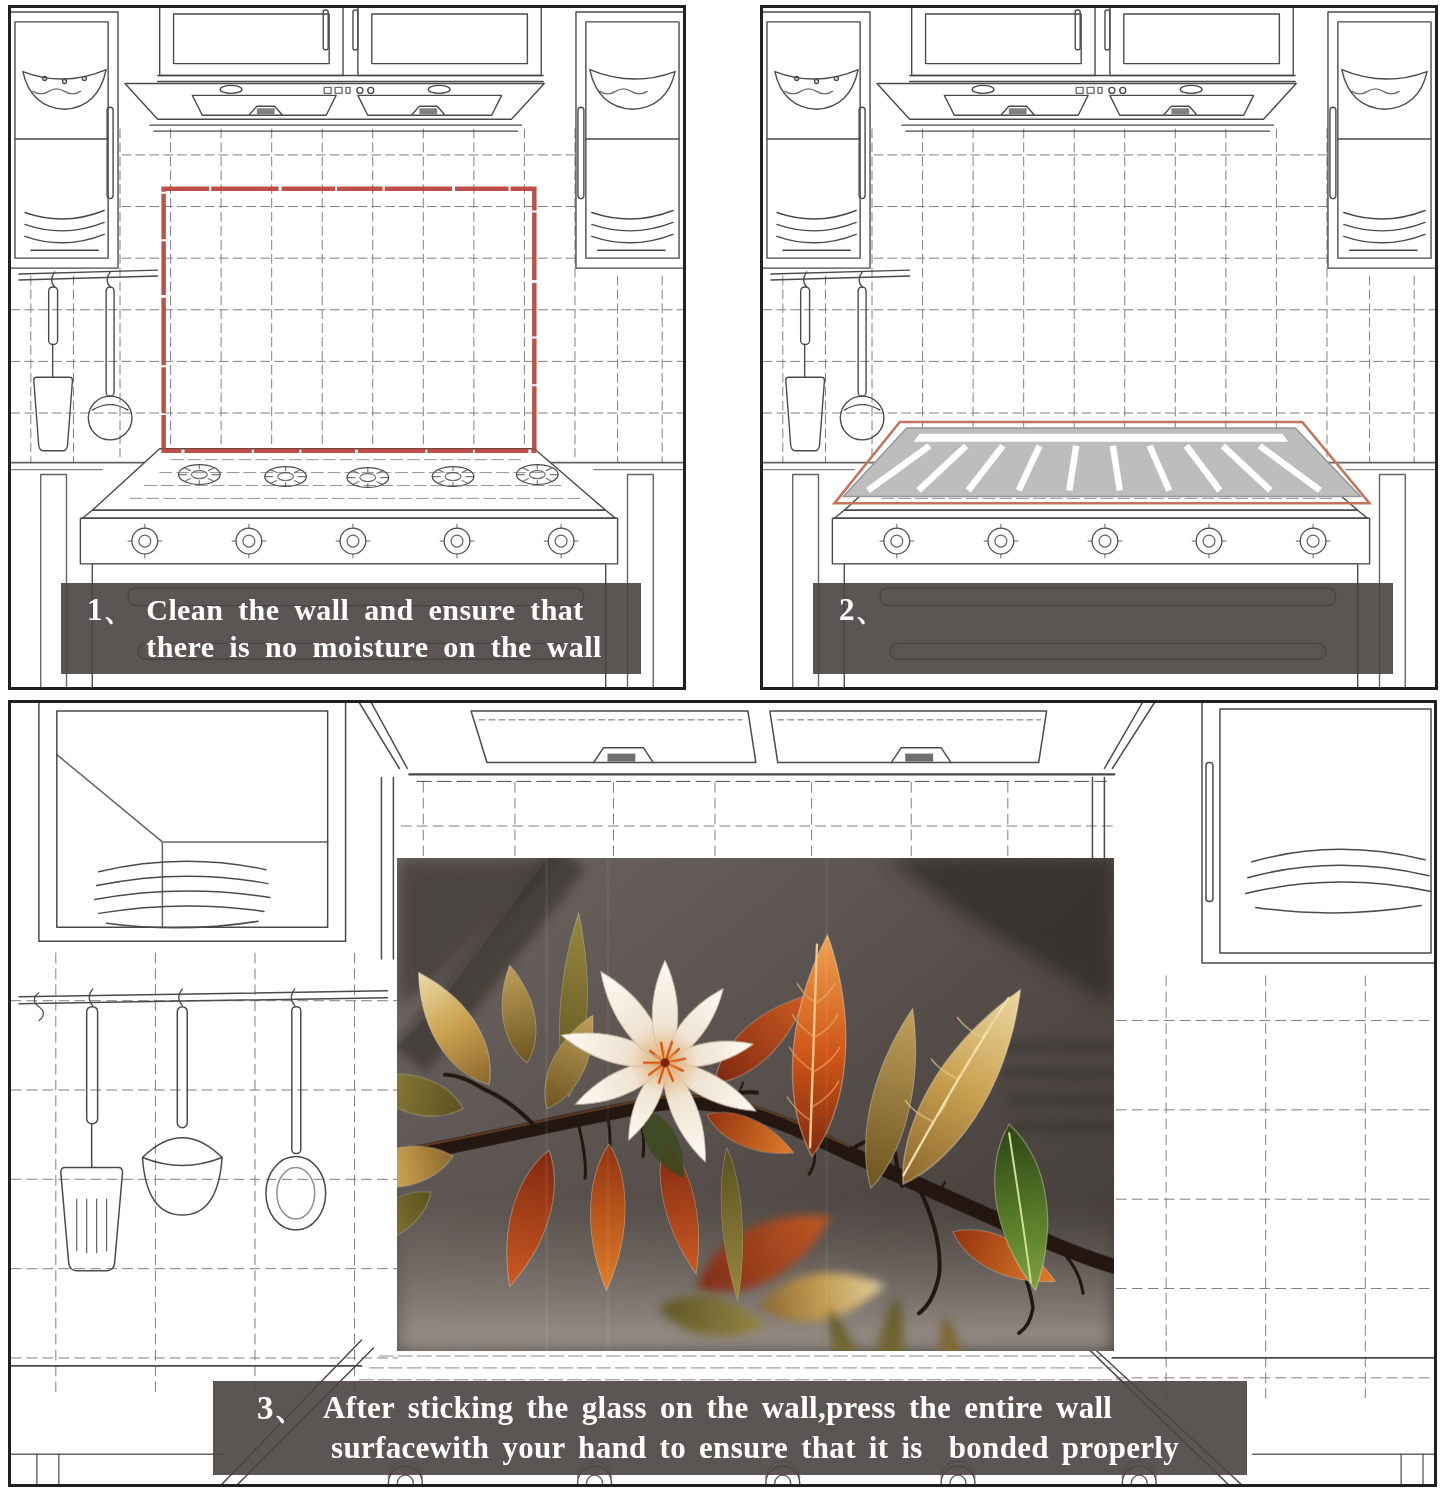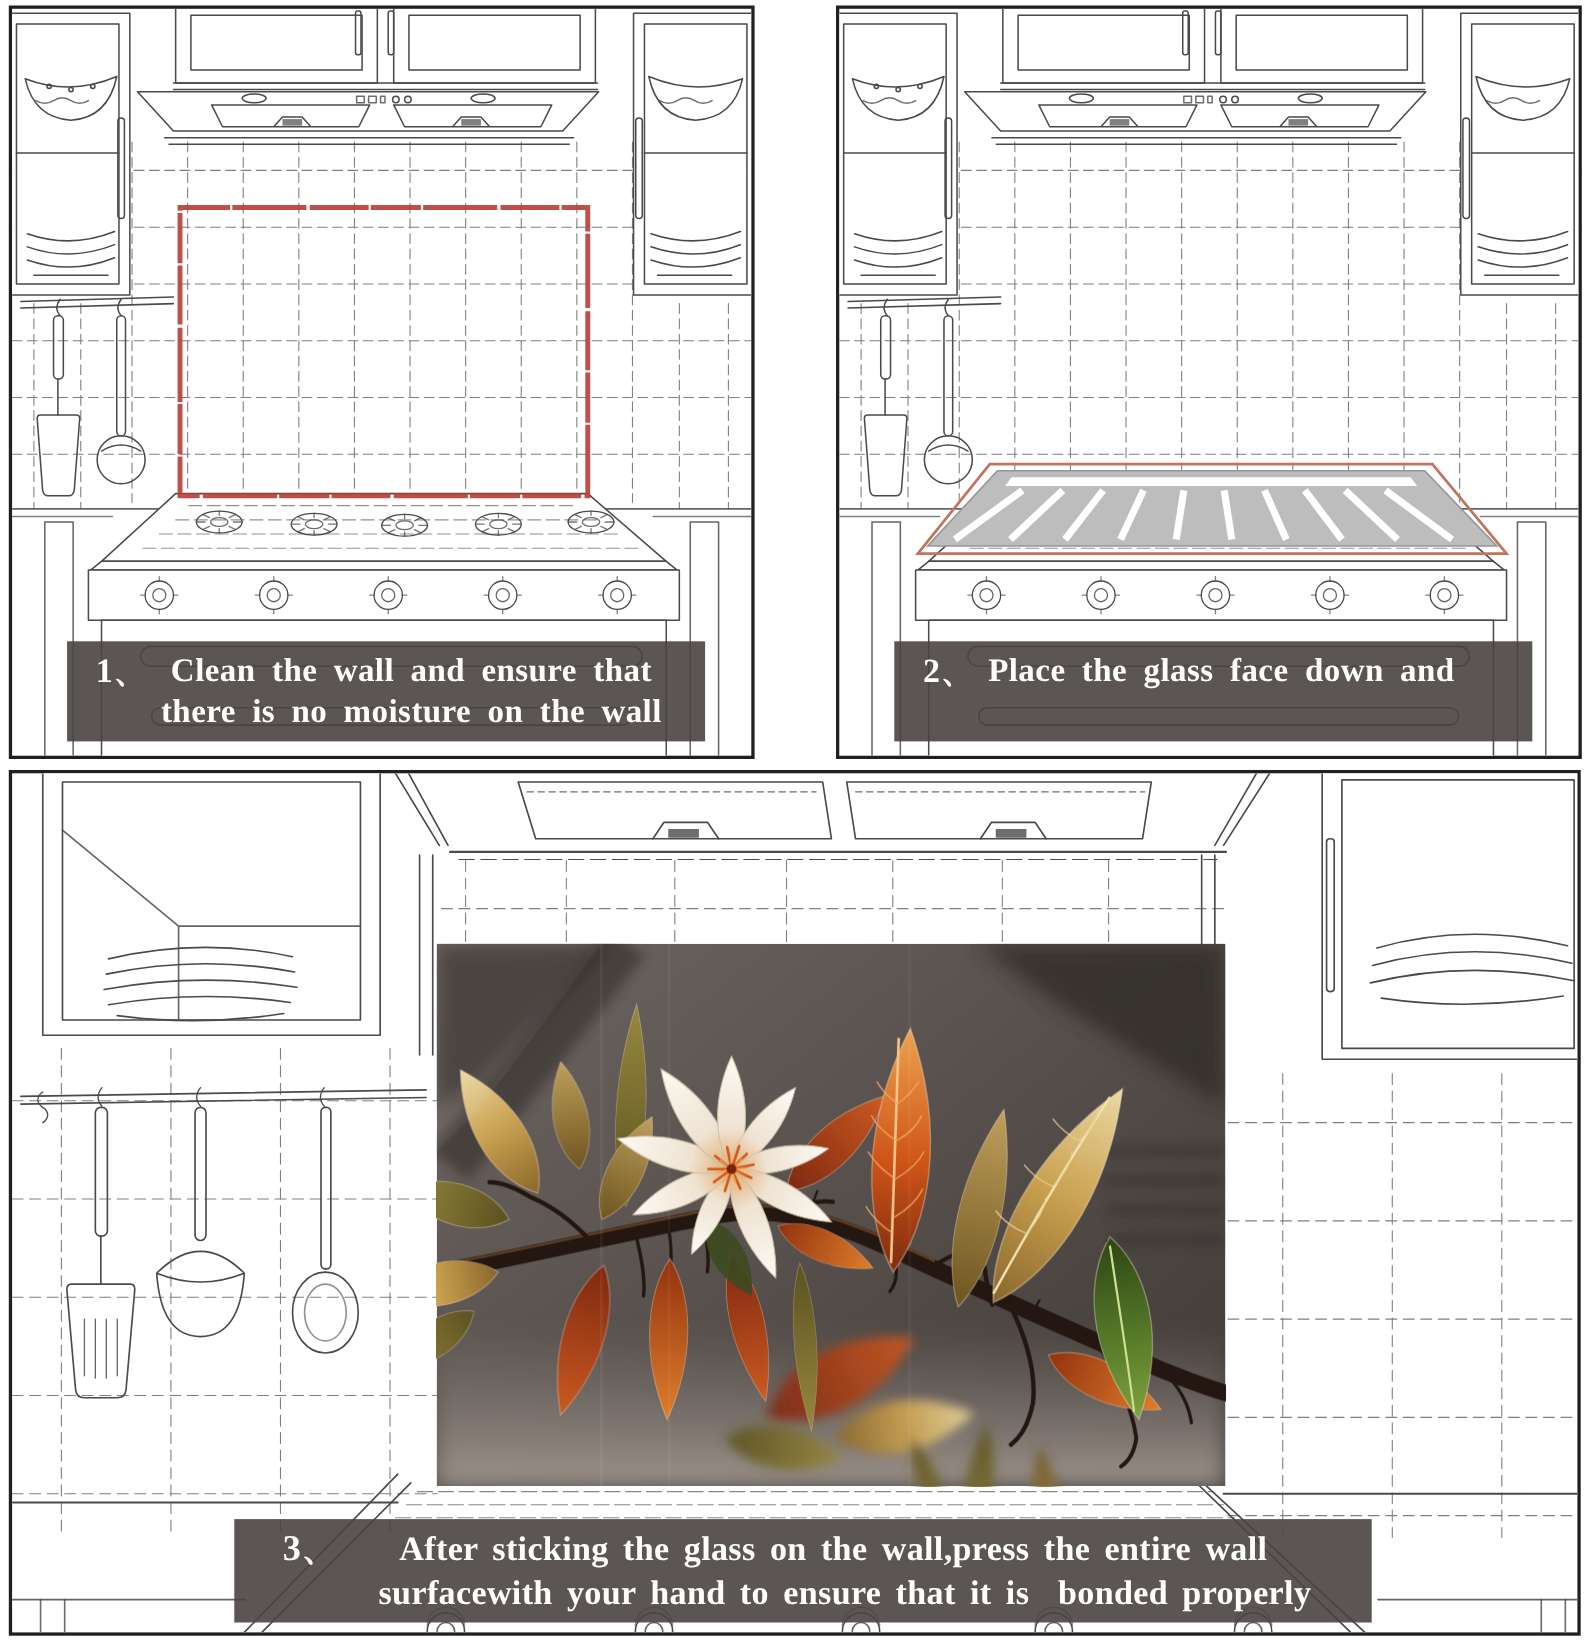--- a/index.html
+++ b/index.html
@@ -17,35 +17,35 @@
   #panel3{left:8px;top:700px;width:1429px;height:787px;}
   svg.sketch{position:absolute;left:0;top:0;width:100%;height:100%;display:block;}
   .caption{
     position:absolute;display:flex;align-items:flex-start;box-sizing:border-box;
     background:var(--caption-band, rgba(73,68,64,0.9));
     color:var(--caption-text,#ffffff);
     font-weight:700;
   }
   .caption .num{flex:0 0 auto;}
   .caption .lines{display:block;}
-  .caption .lines span{display:block;white-space:pre-wrap;text-align:center;}
+  .caption .lines span{display:block;white-space:pre-wrap;}
   #cap1,#cap2{
     left:50px;top:575px;width:580px;height:91px;
     font-size:30px;line-height:37px;letter-spacing:.4px;word-spacing:7px;
     padding:8px 0 0 26px;
   }
   #cap1 .num,#cap2 .num{font-size:31px;margin-right:12px;}
   #cap1 .l2,#cap2 .l2{}
   #cap3{
     left:202px;top:678px;width:1034px;height:94px;
     font-size:31px;line-height:40px;letter-spacing:.3px;word-spacing:5px;
     padding:7px 0 0 44px;
   }
   #cap3 .num{font-size:33px;margin-right:16px;}
-  #cap3 .l2{margin-left:21px;}
+  #cap3 .l2{margin-left:8px;}
   .art{position:absolute;left:386px;top:155px;width:717px;height:493px;}
   .art svg{width:100%;height:100%;display:block;}
 </style>
 </head>
 <body>
 
 <svg width="0" height="0" style="position:absolute" aria-hidden="true">
   <defs>
     <g id="grate" stroke-width="1.2">
       <ellipse rx="21" ry="10"></ellipse>
@@ -196,21 +196,20 @@
           <line x1="390" y1="441" x2="410" y2="486"></line>
           <line x1="427" y1="441" x2="461" y2="486"></line>
           <line x1="464" y1="441" x2="512" y2="486"></line>
           <line x1="501" y1="441" x2="562" y2="486"></line>
         </g>
       </g>
     </svg>
     <div class="caption" id="cap2">
       <span class="num">2、</span>
       <span class="lines">
-        <span class="l1">Place the glass face down and</span>
       </span>
     </div>
   </section>
 
   <section class="panel" id="panel3">
     <svg class="sketch" viewBox="0 0 1429 787" preserveAspectRatio="none">
       <g style="stroke:var(--sketch-line,#4a4a4a)" fill="none" stroke-linecap="round" stroke-linejoin="round" stroke-width="1.5">
 
         <g stroke-width="1" stroke-dasharray="10 6" opacity=".7">
           <path d="M414,80 V156 M506,80 V156 M605,80 V156 M707,80 V156 M804,80 V156 M904,80 V156 M1001,80 V156"></path>

